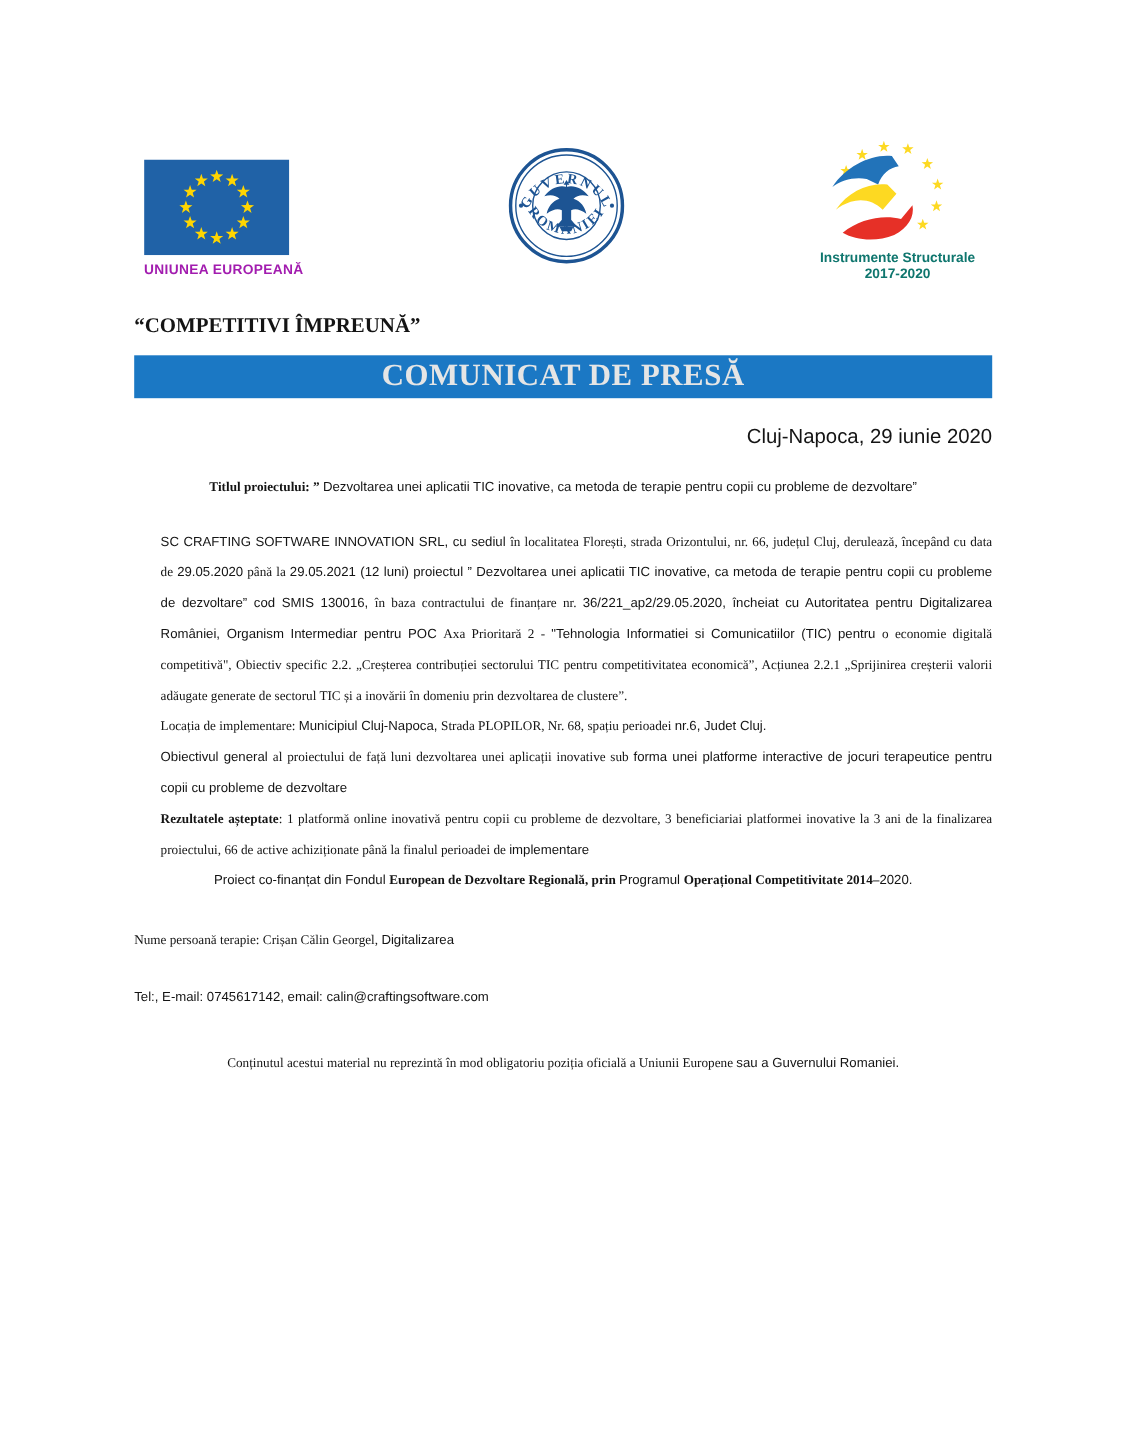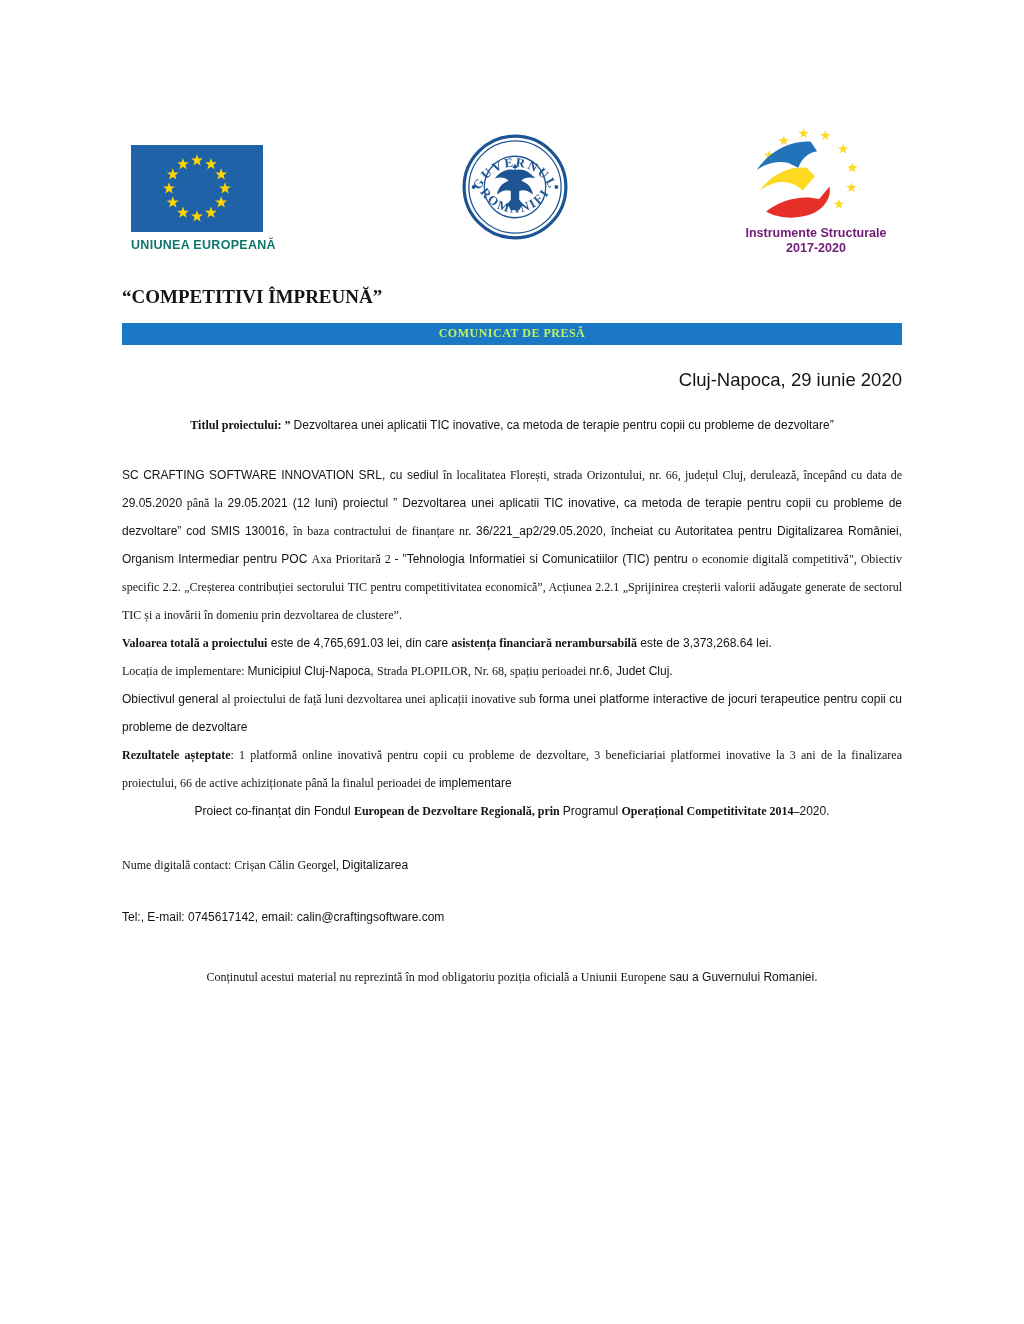--- a/index.html
+++ b/index.html
@@ -12,47 +12,47 @@
   .serif { font-family:"Liberation Serif", serif; }
   .sans  { font-family:"Liberation Sans", sans-serif; }
   .b     { font-weight:bold; }
 
   
   .logos { position:relative; height:268px; }
   .logo-eu { position:absolute; left:131px; top:145px; width:132px; text-align:center; }
   .logo-eu .flag { display:block; }
   .logo-eu .label {
     margin-top:6px; font-family:"Liberation Sans", sans-serif; font-weight:bold;
-    font-size:12.5px; letter-spacing:.3px; color:#0f766e; white-space:nowrap;
+    font-size:12.5px; letter-spacing:.3px; color:#a21caf; white-space:nowrap;
   }
   .logo-gov { position:absolute; left:462px; top:134px; width:106px; height:106px; }
   .logo-is  { position:absolute; left:738px; top:124px; width:156px; text-align:center; }
   .logo-is .label {
     margin-top:2px; font-family:"Liberation Sans", sans-serif; font-weight:bold;
-    font-size:12.5px; line-height:15px; color:#701a75;
+    font-size:12.5px; line-height:15px; color:#0f766e;
   }
 
   
   .content { padding:0 122px; }
   .motto {
     margin-top:18px; text-align:left; font-weight:bold; font-size:19px;
     font-family:"Liberation Serif", serif;
   }
   .banner {
-    margin-top:15px; background:#1b78c4; color:#bef264; text-align:center;
-    font-family:"Liberation Serif", serif; font-weight:bold; font-size:12px;
+    margin-top:15px; background:#1b78c4; color:#e5e5e5; text-align:center;
+    font-family:"Liberation Serif", serif; font-weight:bold; font-size:28px;
     padding:3px 0 4px; letter-spacing:.5px;
   }
   .dateline {
     margin-top:24px; text-align:right; font-family:"Liberation Sans", sans-serif;
     font-size:18.5px;
   }
   p.para { font-size:12px; line-height:28px; }
   .project-title { margin-top:20px; text-align:center; font-size:18.5px; }
-  .just { text-align:justify; }
+  .just { text-align:justify;margin-left:24px; }
   .main-block { margin-top:22px; }
   .centerp { text-align:center; }
   .contact-label { margin-top:32px; font-family:"Liberation Sans", sans-serif; }
   .contact-name { margin-top:26px; }
   .contact-tel { margin-top:24px; }
   .footer-note { margin-top:32px; }
 </style>
 </head>
 <body>
 
@@ -139,31 +139,30 @@
     <div class="motto">“COMPETITIVI ÎMPREUNĂ”</div>
 
     <div class="banner">COMUNICAT DE PRESĂ</div>
 
     <div class="dateline">Cluj-Napoca, 29 iunie 2020</div>
 
     <p class="para project-title"><span class="serif b">Titlul proiectului: ” </span><span class="sans">Dezvoltarea unei aplicatii TIC inovative, ca metoda de terapie pentru copii cu probleme de dezvoltare”</span></p>
 
     <p class="para just main-block"><span class="sans">SC CRAFTING SOFTWARE INNOVATION SRL, cu sediul </span><span class="serif">în localitatea Florești, strada Orizontului, nr. 66, județul Cluj, derulează, începând cu data de </span><span class="sans">29.05.2020</span><span class="serif"> până la </span><span class="sans">29.05.2021 (12 luni) proiectul ” Dezvoltarea unei aplicatii TIC inovative, ca metoda de terapie pentru copii cu probleme de dezvoltare” cod SMIS 130016, </span><span class="serif">în baza contractului de finanțare nr. </span><span class="sans">36/221_ap2/29.05.2020, încheiat cu Autoritatea pentru Digitalizarea României, Organism Intermediar pentru POC </span><span class="serif">Axa Prioritară 2 - </span><span class="sans">"Tehnologia Informatiei si Comunicatiilor (TIC) pentru </span><span class="serif">o economie digitală competitivă", Obiectiv specific 2.2. „Creșterea contribuției sectorului TIC pentru competitivitatea economică”, Acțiunea 2.2.1  „Sprijinirea creșterii valorii adăugate generate de sectorul TIC și a inovării în domeniu prin dezvoltarea de clustere”.</span></p>
 
-    <p class="para just"><span class="serif b">Valoarea totală a proiectului</span><span class="sans"> este de 4,765,691.03 lei, din care </span><span class="serif b">asistența financiară nerambursabilă</span><span class="sans"> este de 3,373,268.64 lei.</span></p>
 
     <p class="para just"><span class="serif">Locația de implementare: </span><span class="sans">Municipiul Cluj-Napoca, </span><span class="serif">Strada PLOPILOR, Nr. 68, spațiu perioadei </span><span class="sans">nr.6, Judet Cluj.</span></p>
 
     <p class="para just"><span class="sans">Obiectivul general </span><span class="serif">al proiectului de față luni dezvoltarea unei aplicații inovative sub </span><span class="sans">forma unei platforme interactive de jocuri terapeutice pentru copii cu probleme de dezvoltare</span></p>
 
     <p class="para just"><span class="serif b">Rezultatele așteptate</span><span class="serif">: 1 platformă online inovativă pentru copii cu probleme de dezvoltare, 3 beneficiariai platformei inovative la 3 ani de la finalizarea proiectului, 66 de active achiziționate până la finalul perioadei de </span><span class="sans">implementare</span></p>
 
     <p class="para centerp"><span class="sans">Proiect co-finanțat din Fondul </span><span class="serif b">European de Dezvoltare Regională, prin </span><span class="sans">Programul </span><span class="serif b">Operațional Competitivitate 2014–</span><span class="sans">2020.</span></p>
 
 
-    <p class="para contact-name"><span class="serif">Nume digitală contact: Crișan Călin Georgel,  </span><span class="sans">Digitalizarea</span></p>
+    <p class="para contact-name"><span class="serif">Nume persoană terapie: Crișan Călin Georgel,  </span><span class="sans">Digitalizarea</span></p>
 
     <p class="para contact-tel"><span class="sans">Tel:, E-mail: 0745617142, email: calin@craftingsoftware.com</span></p>
 
     <p class="para centerp footer-note"><span class="serif">Conținutul acestui material nu reprezintă în mod obligatoriu poziția oficială a Uniunii Europene </span><span class="sans">sau a Guvernului Romaniei.</span></p>
 
   </div>
 </div>
 
 </body></html>

